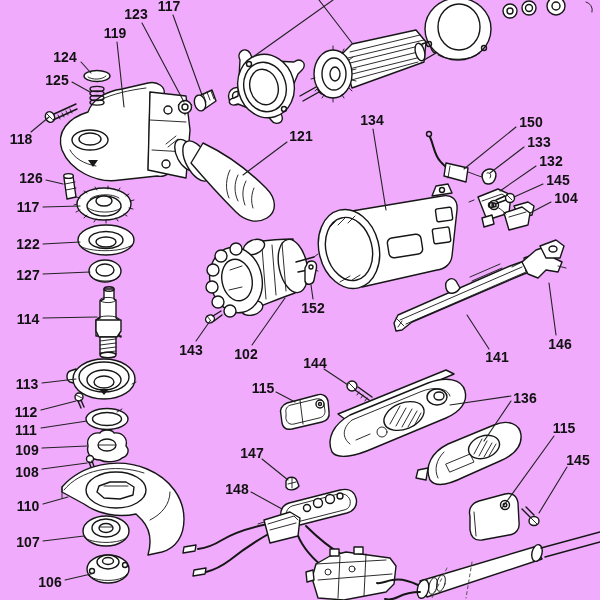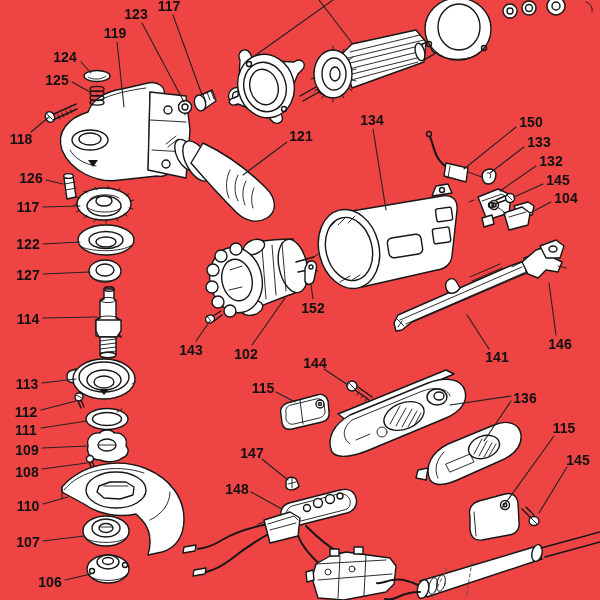--- a/index.html
+++ b/index.html
@@ -1,16 +1,16 @@
 <!DOCTYPE html>
 <html><head>
 <meta charset="utf-8">
 <style>
   html,body{margin:0;padding:0;background:#ffffff;}
-  #stage{position:relative;width:600px;height:600px;background:#ef4444;overflow:hidden;
+  #stage{position:relative;width:600px;height:600px;background:#f0abfc;overflow:hidden;
          font-family:"Liberation Sans", sans-serif;}
   svg{position:absolute;left:0;top:0;}
   svg .ln, svg path, svg ellipse, svg circle, svg line, svg polyline, svg rect{
     stroke:#161616; fill:none; stroke-width:1.4; stroke-linecap:round; stroke-linejoin:round;}
   svg .f{fill:#ffffff;}
   svg .dk{fill:#161616;stroke:none;}
   svg .thin{stroke-width:0.9;}
   svg .thick{stroke-width:2;}
   svg .lbl{font:bold 14px "Liberation Sans",sans-serif; fill:#111111; stroke:none;
            text-anchor:middle; dominant-baseline:central;}

